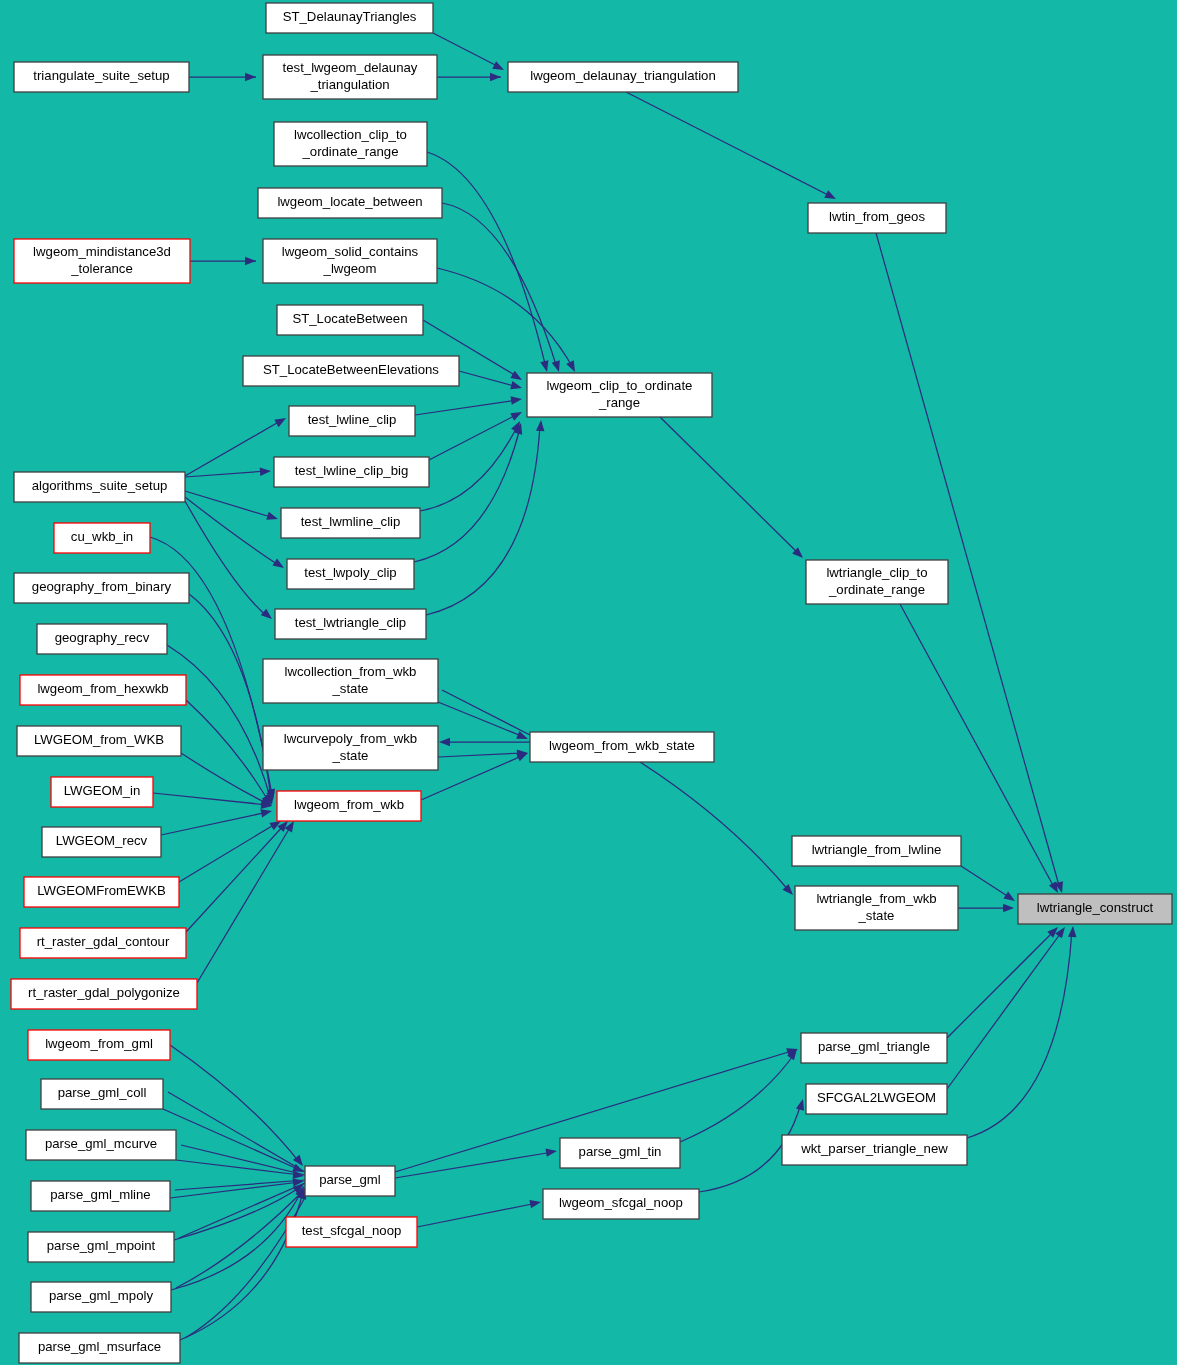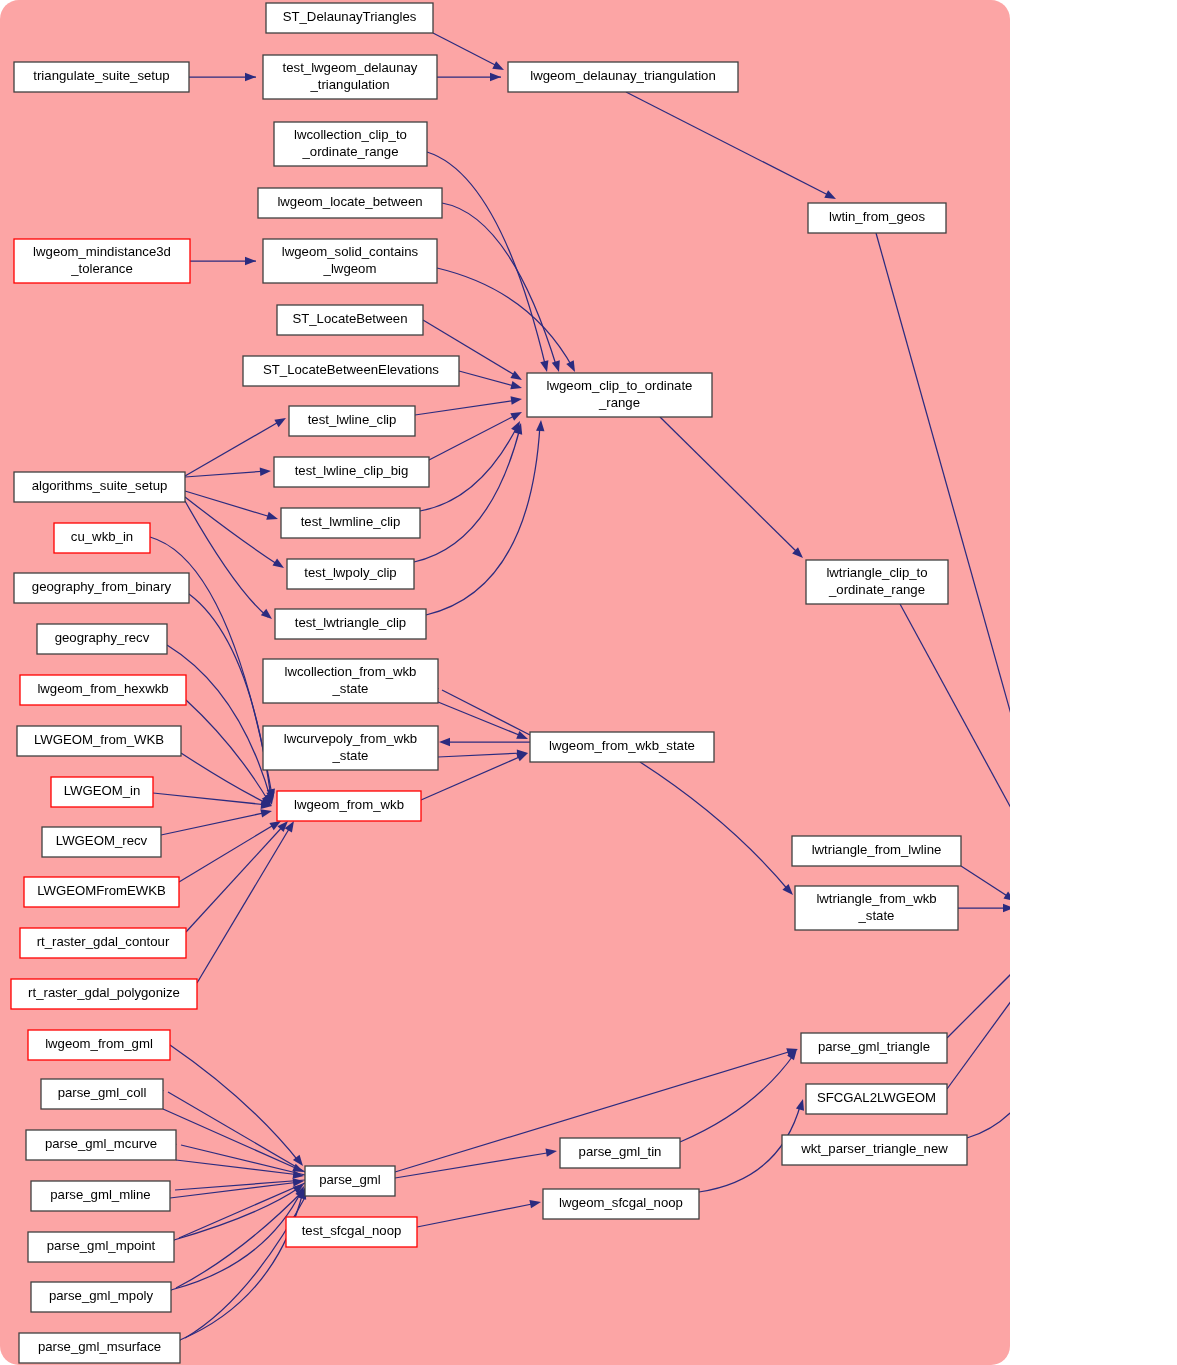--- a/index.html
+++ b/index.html
@@ -1,17 +1,17 @@
 <!DOCTYPE html>
 <html><head>
 <meta charset="utf-8">
 <style>
   html,body{margin:0;padding:0;background:#ffffff;}
   body{font-family:"Liberation Sans", sans-serif;}
-  #canvas{position:relative;width:1010px;height:1365px;background:#fca5a5;overflow:hidden;border-radius:19px;}
+  #canvas{position:relative;width:1177px;height:1365px;background:#14b8a6;overflow:hidden;}
   svg.graph{position:absolute;left:0;top:0;width:1177px;height:1365px;}
   .node-rect{fill:#ffffff;stroke:#404040;stroke-width:1.3px;}
   .node-rect.red{stroke:#ff0000;stroke-width:1.3px;}
   .node-rect.hl{fill:#bfbfbf;stroke:#404040;stroke-width:1.3px;}
   .node-label{font-family:"Liberation Sans", sans-serif;font-size:13.2px;fill:#000000;
                text-anchor:middle;dominant-baseline:middle;}
   .edge{fill:none;stroke:#2b2b7f;stroke-width:1.25px;}
   .arrowhead{fill:#2b2b7f;stroke:none;}
 </style>
 </head>

